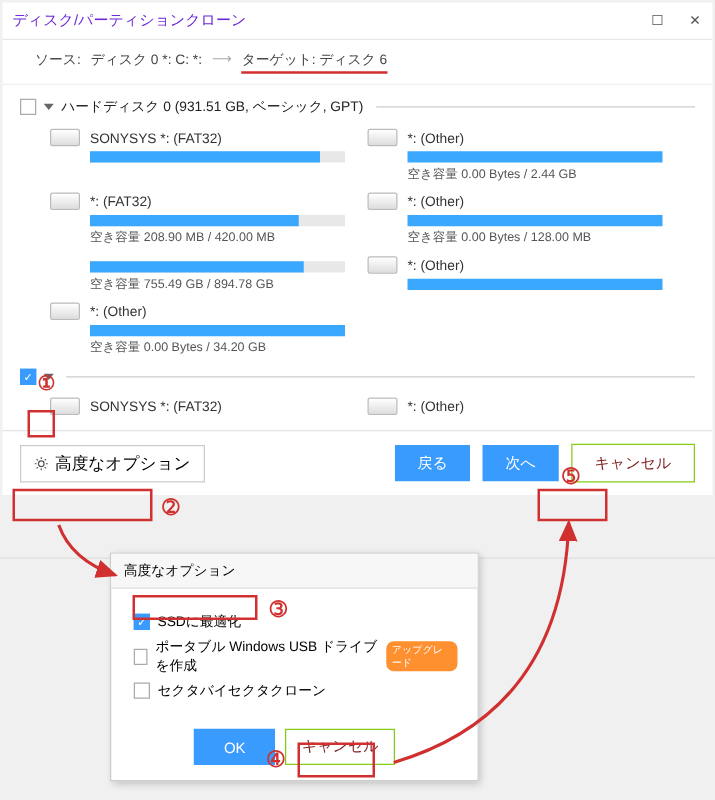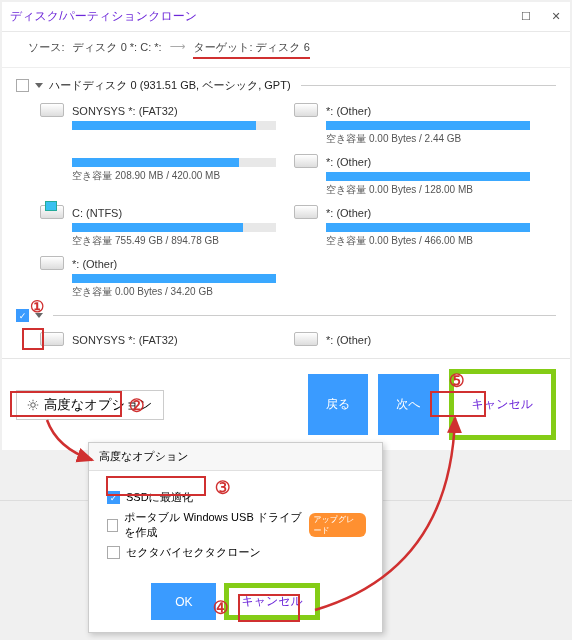--- a/index.html
+++ b/index.html
@@ -24,23 +24,23 @@
 .disk-icon { width: 24px; height: 14px; background: linear-gradient(#fff,#ddd); border: 1px solid #bbb; border-radius: 2px; position: relative; flex-shrink: 0; }
 .disk-icon.win::before { content:""; position:absolute; top:-5px; left:4px; width:10px; height:8px; background:#38c0f0; border:1px solid #2a9; }
 .part-name { font-size: 11px; color: #333; }
 .bar { margin: 4px 0 2px 32px; height: 9px; background: #e8e8e8; position: relative; }
 .bar-fill { height: 100%; background: #3aa8ff; }
 .part-info { margin-left: 32px; font-size: 10px; color: #555; }
 .bottom-bar { display: flex; align-items: center; padding: 10px 14px; gap: 10px; border-top: 1px solid #e5e5e5; }
 .adv-btn { display: flex; align-items: center; gap: 5px; padding: 5px 10px; border: 1px solid #ccc; background: #fff; cursor: pointer; }
 .gear { width: 12px; height: 12px; }
 .spacer { flex: 1; }
-.btn { padding: 22px 18px; border: none; cursor: pointer; font-size: 12px; }
+.btn { padding: 6px 18px; border: none; cursor: pointer; font-size: 12px; }
 .btn-blue { background: #3a9bff; color: #fff; }
-.btn-plain { background: #fff; border: 5px solid #84cc16; color: #6d28d9; }
+.btn-plain { background: #fff; border: 1px solid #84cc16; color: #7f1d1d; }
 
 .annot { position: absolute; border: 2px solid #d03030; pointer-events: none; }
 .annot-num { position: absolute; color: #d03030; font-size: 16px; font-weight: bold; }
 
 .dialog { position: absolute; left: 88px; top: 442px; width: 295px; background: #fff; border: 1px solid #ccc; box-shadow: 2px 2px 6px rgba(0,0,0,0.2); }
 .dialog-title { padding: 6px 10px; font-size: 11px; border-bottom: 1px solid #e0e0e0; background: #f7f7f7; }
 .dialog-body { padding: 14px 16px 10px 18px; }
 .opt { display: flex; align-items: center; gap: 6px; margin: 5px 0; font-size: 11px; }
 .tag { background: #ff9030; color: #fff; font-size: 8px; padding: 1px 4px; border-radius: 6px; }
 .dialog-buttons { display: flex; justify-content: center; gap: 8px; padding: 8px 12px 12px; }
@@ -93,54 +93,53 @@
     <div class="part-row">
       <span class="disk-icon "></span>
       <span class="part-name">*: (Other)</span>
     </div>
     <div class="bar">
             <div class="bar-fill" style="width:100%"></div>
           </div>
     <div class="part-info">空き容量 0.00 Bytes / 2.44 GB</div>
         </div>
         <div class="part">
+    <div class="part-row">
+      <span class="disk-icon "></span>
+      <span class="part-name">*: (FAT32)</span>
+    </div>
     <div class="bar">
             <div class="bar-fill" style="width:82%"></div>
           </div>
     <div class="part-info">空き容量 208.90 MB / 420.00 MB</div>
         </div>
         <div class="part">
     <div class="part-row">
       <span class="disk-icon "></span>
       <span class="part-name">*: (Other)</span>
     </div>
     <div class="bar">
             <div class="bar-fill" style="width:100%"></div>
           </div>
     <div class="part-info">空き容量 0.00 Bytes / 128.00 MB</div>
         </div>
         <div class="part">
-    <div class="part-row">
-      <span class="disk-icon win"></span>
-      <span class="part-name">C: (NTFS)</span>
-    </div>
     <div class="bar">
             <div class="bar-fill" style="width:84%"></div>
           </div>
     <div class="part-info">空き容量 755.49 GB / 894.78 GB</div>
         </div>
         <div class="part">
     <div class="part-row">
       <span class="disk-icon "></span>
       <span class="part-name">*: (Other)</span>
     </div>
     <div class="bar">
             <div class="bar-fill" style="width:100%"></div>
           </div>
-    <div class="part-info">空き容量 0.00 Bytes / 466.00 MB</div>
         </div>
         <div class="part">
     <div class="part-row">
       <span class="disk-icon "></span>
       <span class="part-name">*: (Other)</span>
     </div>
     <div class="bar">
             <div class="bar-fill" style="width:100%"></div>
           </div>
     <div class="part-info">空き容量 0.00 Bytes / 34.20 GB</div>

